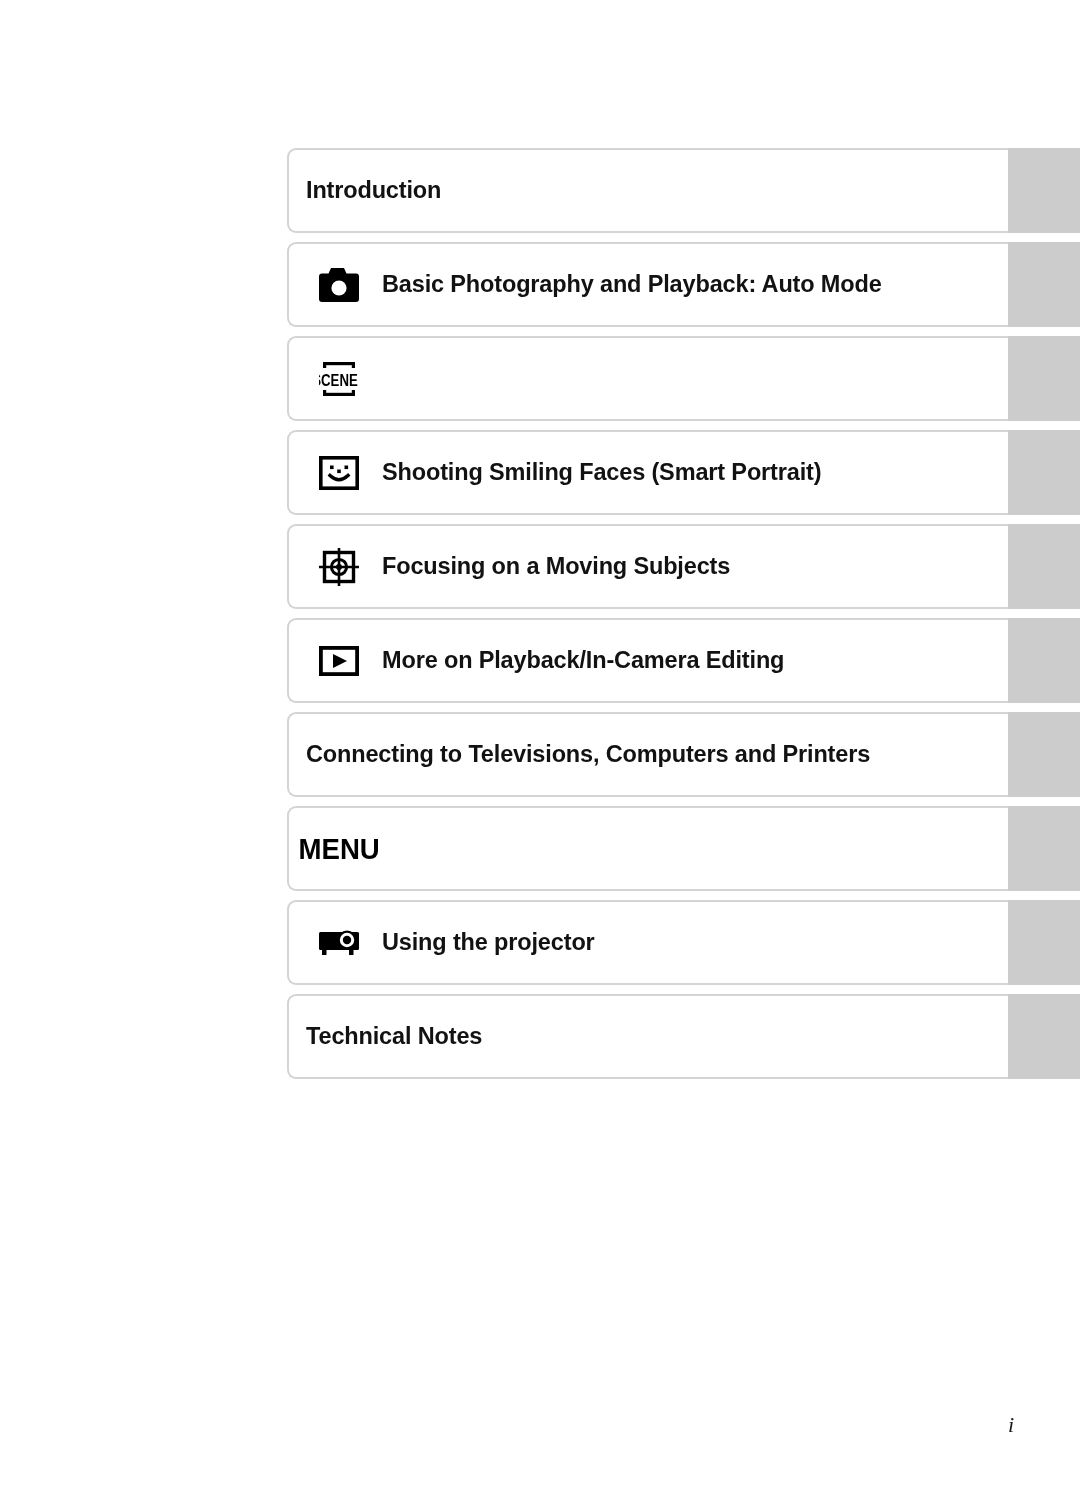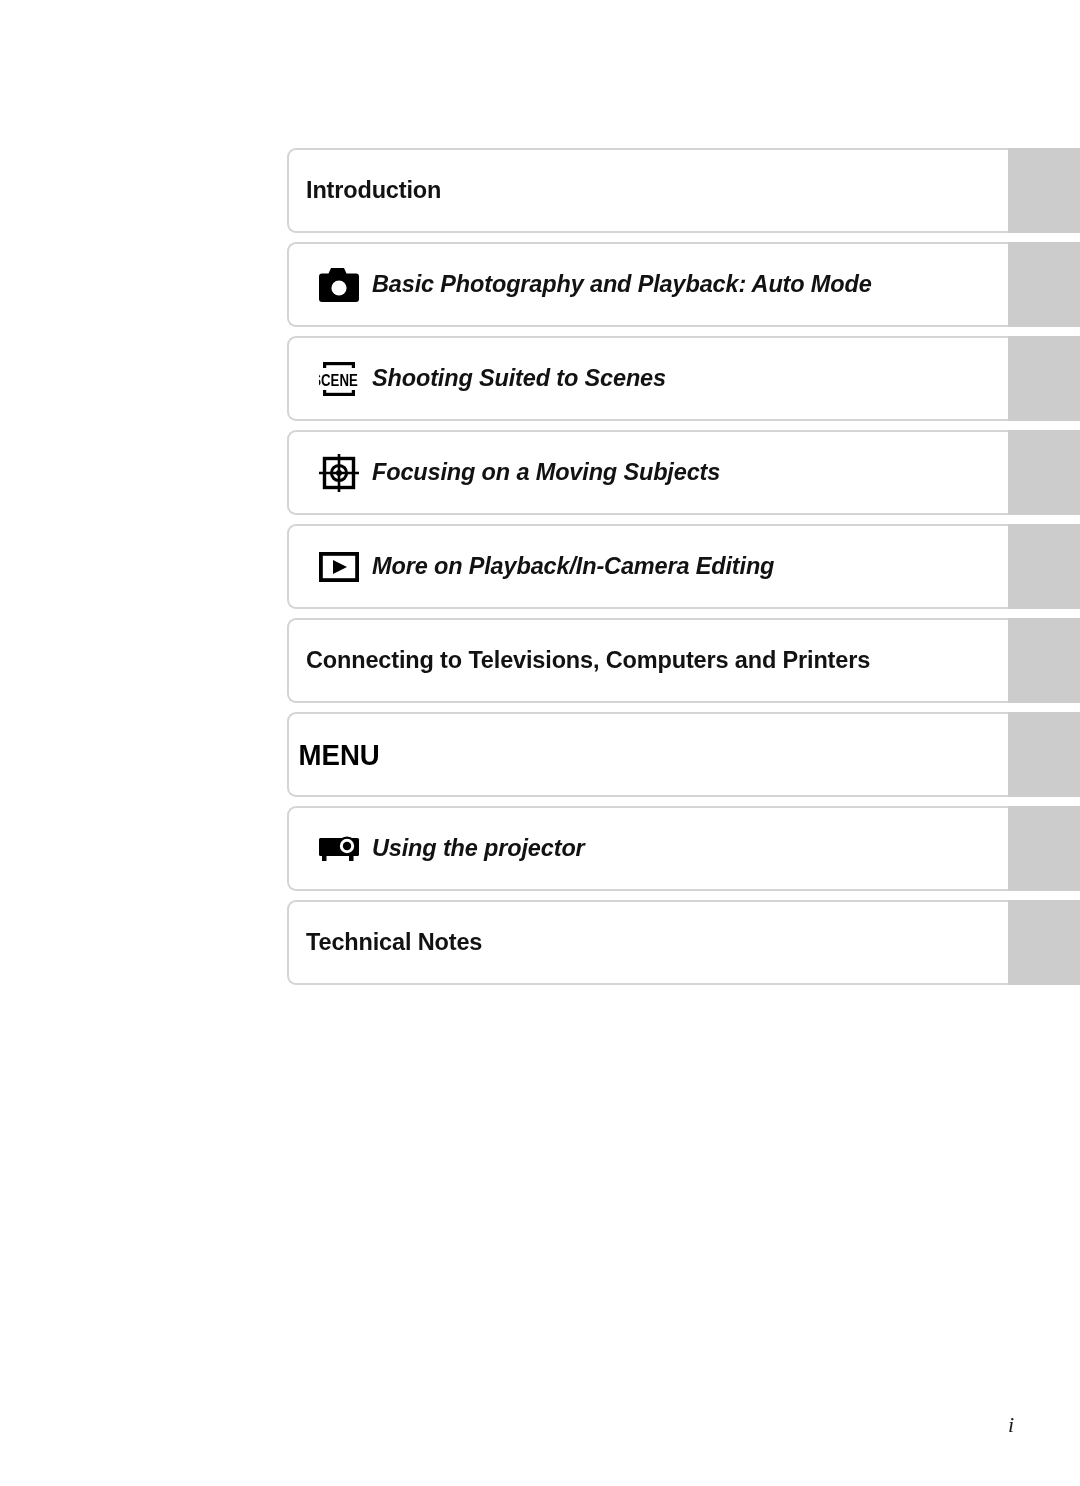--- a/index.html
+++ b/index.html
@@ -80,21 +80,21 @@
     color: #121212;
     letter-spacing: -0.15px;
     white-space: nowrap;
   }
 
   
   .toc-row.no-icon .row-label {
     margin-left: 17px;
   }
   .toc-row.has-icon .row-label {
-    font-style: italic;
+    margin-left: 10px;
   }
 
   
   .menu-glyph {
     font-family: "Liberation Sans Narrow", "Liberation Sans", sans-serif;
     font-weight: bold;
     font-size: 30px;
     line-height: 1;
     letter-spacing: 0px;
     transform: scaleX(0.92);
@@ -149,24 +149,38 @@
           <svg width="40" height="36" viewBox="0 0 40 36" aria-hidden="true">
             <rect x="4" y="1" width="32" height="3.2" fill="#000"></rect>
             <rect x="4" y="1" width="3.2" height="6" fill="#000"></rect>
             <rect x="32.8" y="1" width="3.2" height="6" fill="#000"></rect>
             <rect x="4" y="31.8" width="32" height="3.2" fill="#000"></rect>
             <rect x="4" y="29" width="3.2" height="6" fill="#000"></rect>
             <rect x="32.8" y="29" width="3.2" height="6" fill="#000"></rect>
             <text x="20" y="25" text-anchor="middle" font-family="'Liberation Sans', sans-serif" font-size="16.5" font-weight="bold" fill="#000" transform="scale(0.80,1)" style="transform-origin:0 0">SCENE</text>
           </svg>
         </span>
-        <span class="row-label">Shooting Suited to Scenes</span>
-      </div>
-    </div>
-
+      </div>
+    </div>
+
+    <div class="toc-row has-icon">
+      <div class="row-tab"></div>
+      <div class="row-box">
+        <span class="row-icon">
+          <svg width="40" height="34" viewBox="0 0 40 34" aria-hidden="true">
+            <rect x="1.8" y="1.8" width="36.4" height="30.4" fill="none" stroke="#000" stroke-width="3.6"></rect>
+            <rect x="11" y="9.5" width="3.6" height="3.6" fill="#000"></rect>
+            <rect x="25.5" y="9.5" width="3.6" height="3.6" fill="#000"></rect>
+            <rect x="18.2" y="13.5" width="3.6" height="3.6" fill="#000"></rect>
+            <path d="M11 19.5 q9 8.5 18 0" fill="none" stroke="#000" stroke-width="3.4" stroke-linecap="square"></path>
+          </svg>
+        </span>
+        <span class="row-label">Shooting Smiling Faces (Smart Portrait)</span>
+      </div>
+    </div>
 
     <div class="toc-row has-icon">
       <div class="row-tab"></div>
       <div class="row-box">
         <span class="row-icon">
           <svg width="40" height="38" viewBox="0 0 40 38" aria-hidden="true">
             <rect x="5.5" y="4.5" width="29" height="29" fill="none" stroke="#000" stroke-width="3.4"></rect>
             <line x1="20" y1="0" x2="20" y2="38" stroke="#000" stroke-width="2.6"></line>
             <line x1="0" y1="19" x2="40" y2="19" stroke="#000" stroke-width="2.6"></line>
             <circle cx="20" cy="19" r="7.6" fill="none" stroke="#000" stroke-width="3"></circle>

